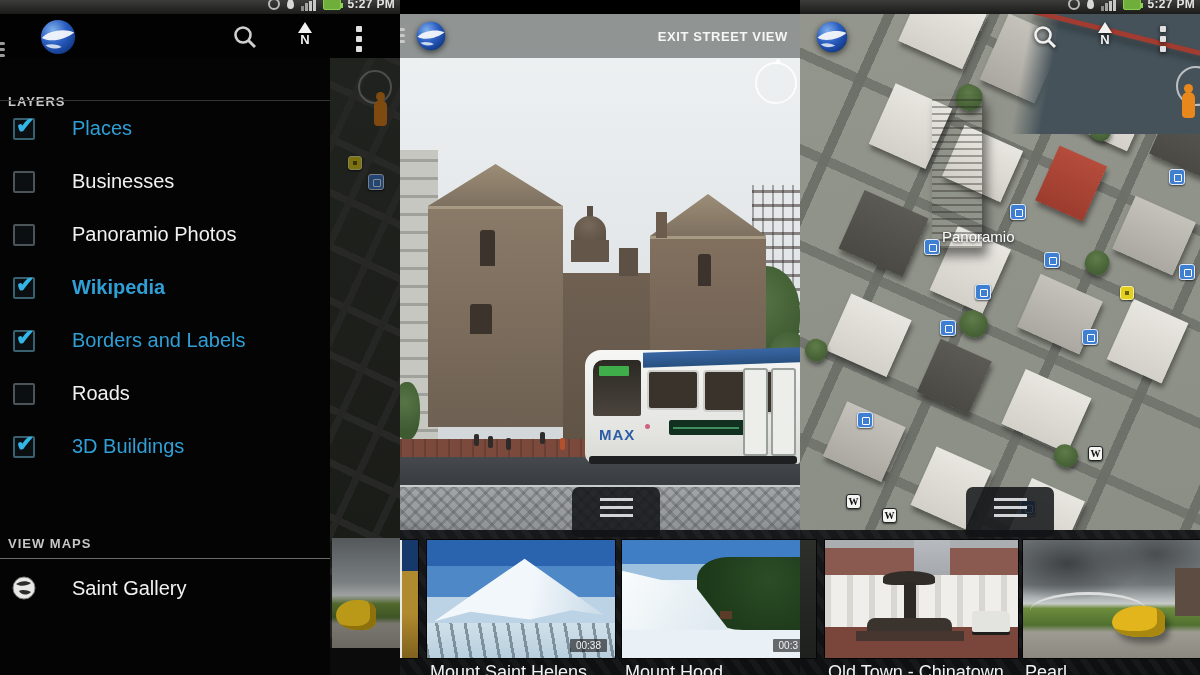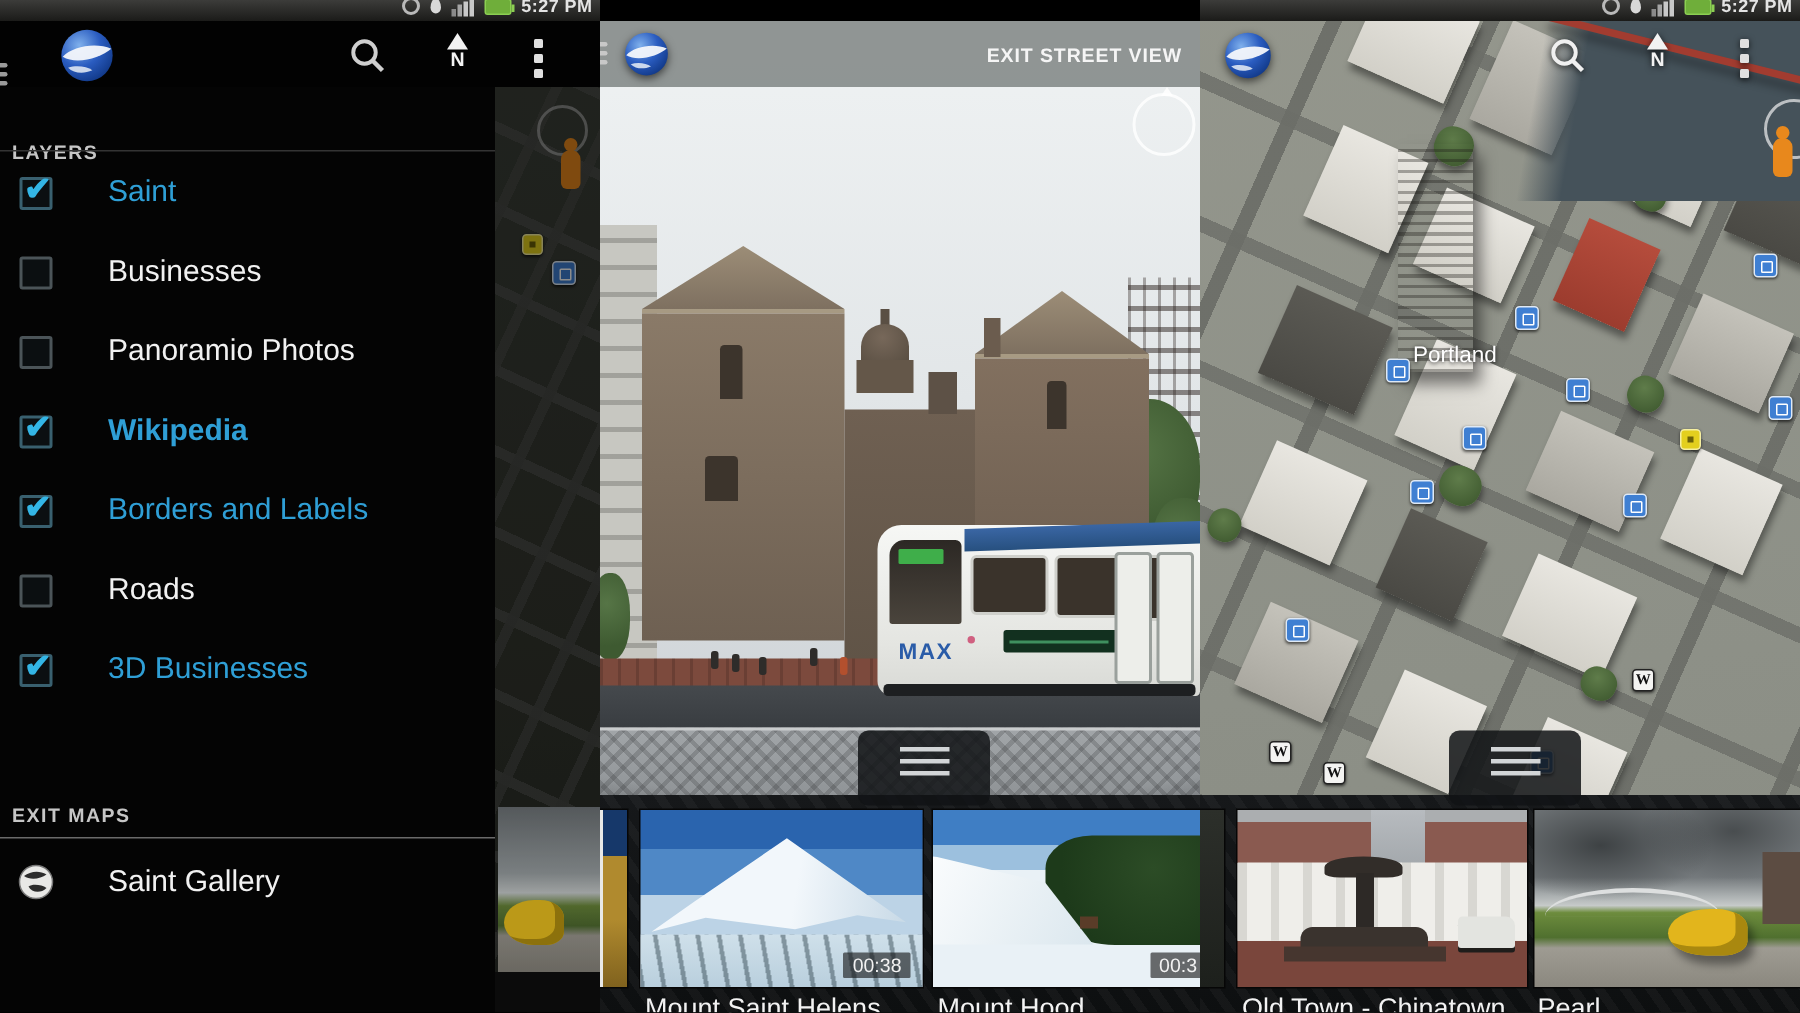--- a/index.html
+++ b/index.html
@@ -135,21 +135,21 @@
   
   .handle { position:absolute; top:487px; width:88px; height:50px; background:rgba(17,19,21,.85); border-radius:7px; z-index:25;
     display:flex; flex-direction:column; align-items:center; padding-top:11px; gap:5px; cursor:grab; }
   .handle i { display:block; width:33px; height:3px; background:#d2d5d7; }
   
   .thumbstrip { position:absolute; left:0; top:530px; width:400px; height:145px; z-index:20;
     background:
       repeating-linear-gradient(55deg, rgba(255,255,255,.035) 0 6px, transparent 6px 14px),
       linear-gradient(#16181a,#0d0f10); }
   .thumb { position:absolute; top:10px; height:118px; overflow:hidden; background:#222; box-shadow:0 0 0 1px #060606; cursor:pointer; }
-  .dur { position:absolute; bottom:6px; background:rgba(15,15,15,.6); color:#f2f2f2; font-size:13px; padding:1px 6px; border-radius:1px; }
+  .dur { position:absolute; bottom:6px; background:rgba(15,15,15,.6); color:#f2f2f2; font-size:10px; padding:1px 6px; border-radius:1px; }
   .thumb-label { position:absolute; top:662px; color:#f2f2f2; font-size:18px; z-index:21; white-space:nowrap; }
   
   .t-grass { background:linear-gradient(#16386a 0 26%, #b08a2e 26% 62%, #80621e); border-left:2px solid #e9e9e7; }
   .t-msh { background:linear-gradient(#2a64ae 0 22%, #4f88c6 22% 48%, #bcd3e6 48% 72%, #cfe3ee 72% 100%); }
   .t-msh .mtn { position:absolute; left:2%; top:12%; width:96%; height:66%; background:linear-gradient(100deg,#f2f7fb 55%,#c3d6e4); clip-path:polygon(52% 6%, 96% 78%, 78% 72%, 55% 84%, 22% 74%, 2% 86%, 18% 60%); }
   .t-msh .rocks { position:absolute; left:0; bottom:0; width:100%; height:30%;
     background:repeating-linear-gradient(80deg, rgba(40,60,70,.45) 0 3px, transparent 3px 14px), linear-gradient(#cfe0ea,#b9cfdd); }
   .t-mh { background:linear-gradient(#3f7ec4 0 20%, #9cc0de 20% 34%, #e9f1f6 34% 100%); }
   .t-mh .trees { position:absolute; right:0; top:14%; width:58%; height:62%;
     background:radial-gradient(circle at 70% 30%, #2c4c26, #1d3a1a 70%); border-radius:30% 0 0 45%; }
@@ -263,21 +263,21 @@
       </div>
       <div class="labelstrip"></div>
     </div>
 
     <div class="drawer">
       <div class="sec-header" style="top:36px;">LAYERS</div>
       <div class="divider" style="top:42px;"></div>
 
       <div class="layer-row checked" style="top:44px;">
         <span class="cbox"></span>
-        <span class="layer-label">Saint</span>
+        <span class="layer-label">Places</span>
       </div>
       <div class="layer-row" style="top:150px;">
         <span class="cbox"></span>
         <span class="layer-label">Panoramio Photos</span>
       </div>
       <div class="layer-row" style="top:97px;">
         <span class="cbox"></span>
         <span class="layer-label">Businesses</span>
       </div>
       <div class="layer-row checked" style="top:203px;font-weight:bold;">
@@ -287,24 +287,24 @@
       <div class="layer-row" style="top:309px;">
         <span class="cbox"></span>
         <span class="layer-label">Roads</span>
       </div>
       <div class="layer-row checked" style="top:256px;">
         <span class="cbox"></span>
         <span class="layer-label">Borders and Labels</span>
       </div>
       <div class="layer-row checked" style="top:362px;">
         <span class="cbox"></span>
-        <span class="layer-label">3D Businesses</span>
-      </div>
-
-      <div class="sec-header" style="top:478px;">EXIT MAPS</div>
+        <span class="layer-label">3D Buildings</span>
+      </div>
+
+      <div class="sec-header" style="top:478px;">VIEW MAPS</div>
       <div class="divider bright" style="top:500px;"></div>
 
       <div class="gallery-row" style="top:504px;">
         <svg width="24" height="24" viewBox="0 0 24 24" style="margin-left:12px;">
           <circle cx="12" cy="12" r="11" fill="#e8e8e6"></circle>
           <path d="M4,8 C8,5 14,4 19,7 C15,10 8,11 4,8 Z" fill="#2c2c2c"></path>
           <path d="M7,15 C10,13 16,14 19,16 C15,20 9,19 7,15 Z" fill="#2c2c2c"></path>
           <circle cx="12" cy="12" r="11" fill="none" stroke="#777" stroke-width="1"></circle>
         </svg>
         <span class="gallery-label">Saint Gallery</span>
@@ -451,21 +451,21 @@
         <div class="bl t" style="left:290px; top:455px; width:28px; height:26px;"></div>
         <div class="bl t" style="left:430px; top:540px; width:24px; height:22px;"></div>
         <div class="bl t" style="left:160px; top:545px; width:22px; height:22px;"></div>
         <div class="bl t" style="left:330px; top:230px; width:22px; height:20px;"></div>
       </div>
       <div class="river"></div>
       <div class="bridge"></div>
       <div class="twr"></div>
       <div class="ringlet-cut"></div>
       <div class="pegman" style="left:382px; top:78px;"></div>
-      <div class="map-label" style="left:142px; top:214px;">Portland</div>
+      <div class="map-label" style="left:142px; top:214px;">Panoramio</div>
 
       <div class="mk blue" style="left:124px; top:225px;"></div>
       <div class="mk blue" style="left:210px; top:190px;"></div>
       <div class="mk blue" style="left:244px; top:238px;"></div>
       <div class="mk blue" style="left:175px; top:270px;"></div>
       <div class="mk blue" style="left:140px; top:306px;"></div>
       <div class="mk blue" style="left:282px; top:315px;"></div>
       <div class="mk blue" style="left:379px; top:250px;"></div>
       <div class="mk blue" style="left:369px; top:155px;"></div>
       <div class="mk blue" style="left:57px; top:398px;"></div>

